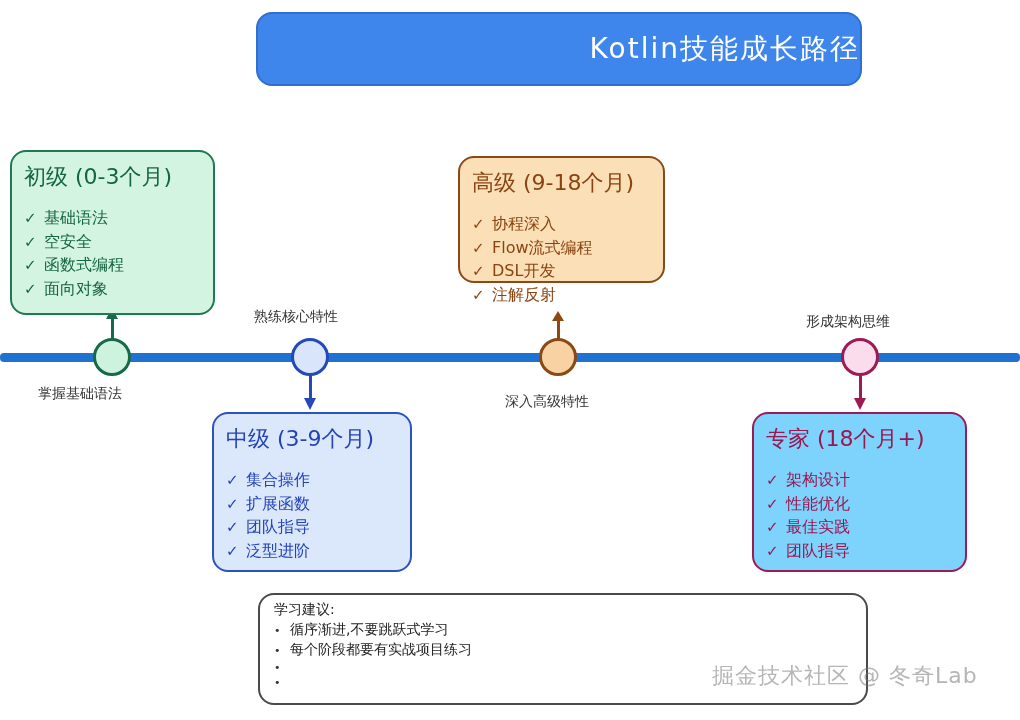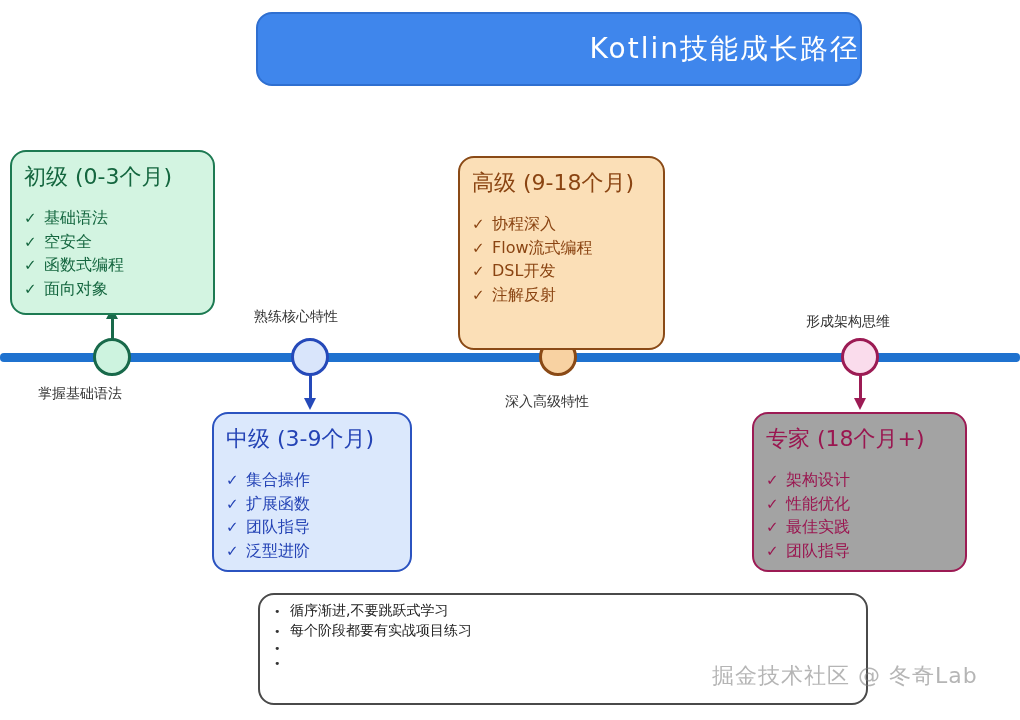--- a/index.html
+++ b/index.html
@@ -119,26 +119,26 @@
 
   #card-beginner {
     left: 10px; top: 150px; width: 205px; height: 165px;
     background: #d3f4e1; border: 2px solid #1d7a52; color: #14663f;
   }
   #card-intermediate {
     left: 212px; top: 412px; width: 200px; height: 160px;
     background: #dbe8fc; border: 2px solid #2b53c0; color: #2443b5;
   }
   #card-advanced {
-    left: 458px; top: 156px; width: 207px; height: 194px;
+    left: 458px; top: 156px; width: 207px; height: 127px;
     background: #fbdfb7; border: 2px solid #8a4a16; color: #8a4412;
   }
   #card-expert {
     left: 752px; top: 412px; width: 215px; height: 160px;
-    background: #a3a3a3; border: 2px solid #9c1b54; color: #9a1650;
+    background: #7dd3fc; border: 2px solid #9c1b54; color: #9a1650;
   }
 
   
   #advice-box {
     position: absolute;
     left: 258px; top: 593px; width: 610px; height: 112px;
     background: #ffffff;
     border: 2px solid #4a4a4a;
     border-radius: 16px;
     box-sizing: border-box;
@@ -302,20 +302,21 @@
         <span>最佳实践</span>
       </li>
     <li>
         <span class="tick">✓</span>
         <span>团队指导</span>
       </li>
   </ul>
 </div>
 
 <div id="advice-box">
+  <div class="advice-title">学习建议:</div>
   <ul>
     <li>
         <span class="dot">•</span>
         <span>循序渐进,不要跳跃式学习</span>
       </li>
     <li>
         <span class="dot">•</span>
         <span>每个阶段都要有实战项目练习</span>
       </li>
     <li>

